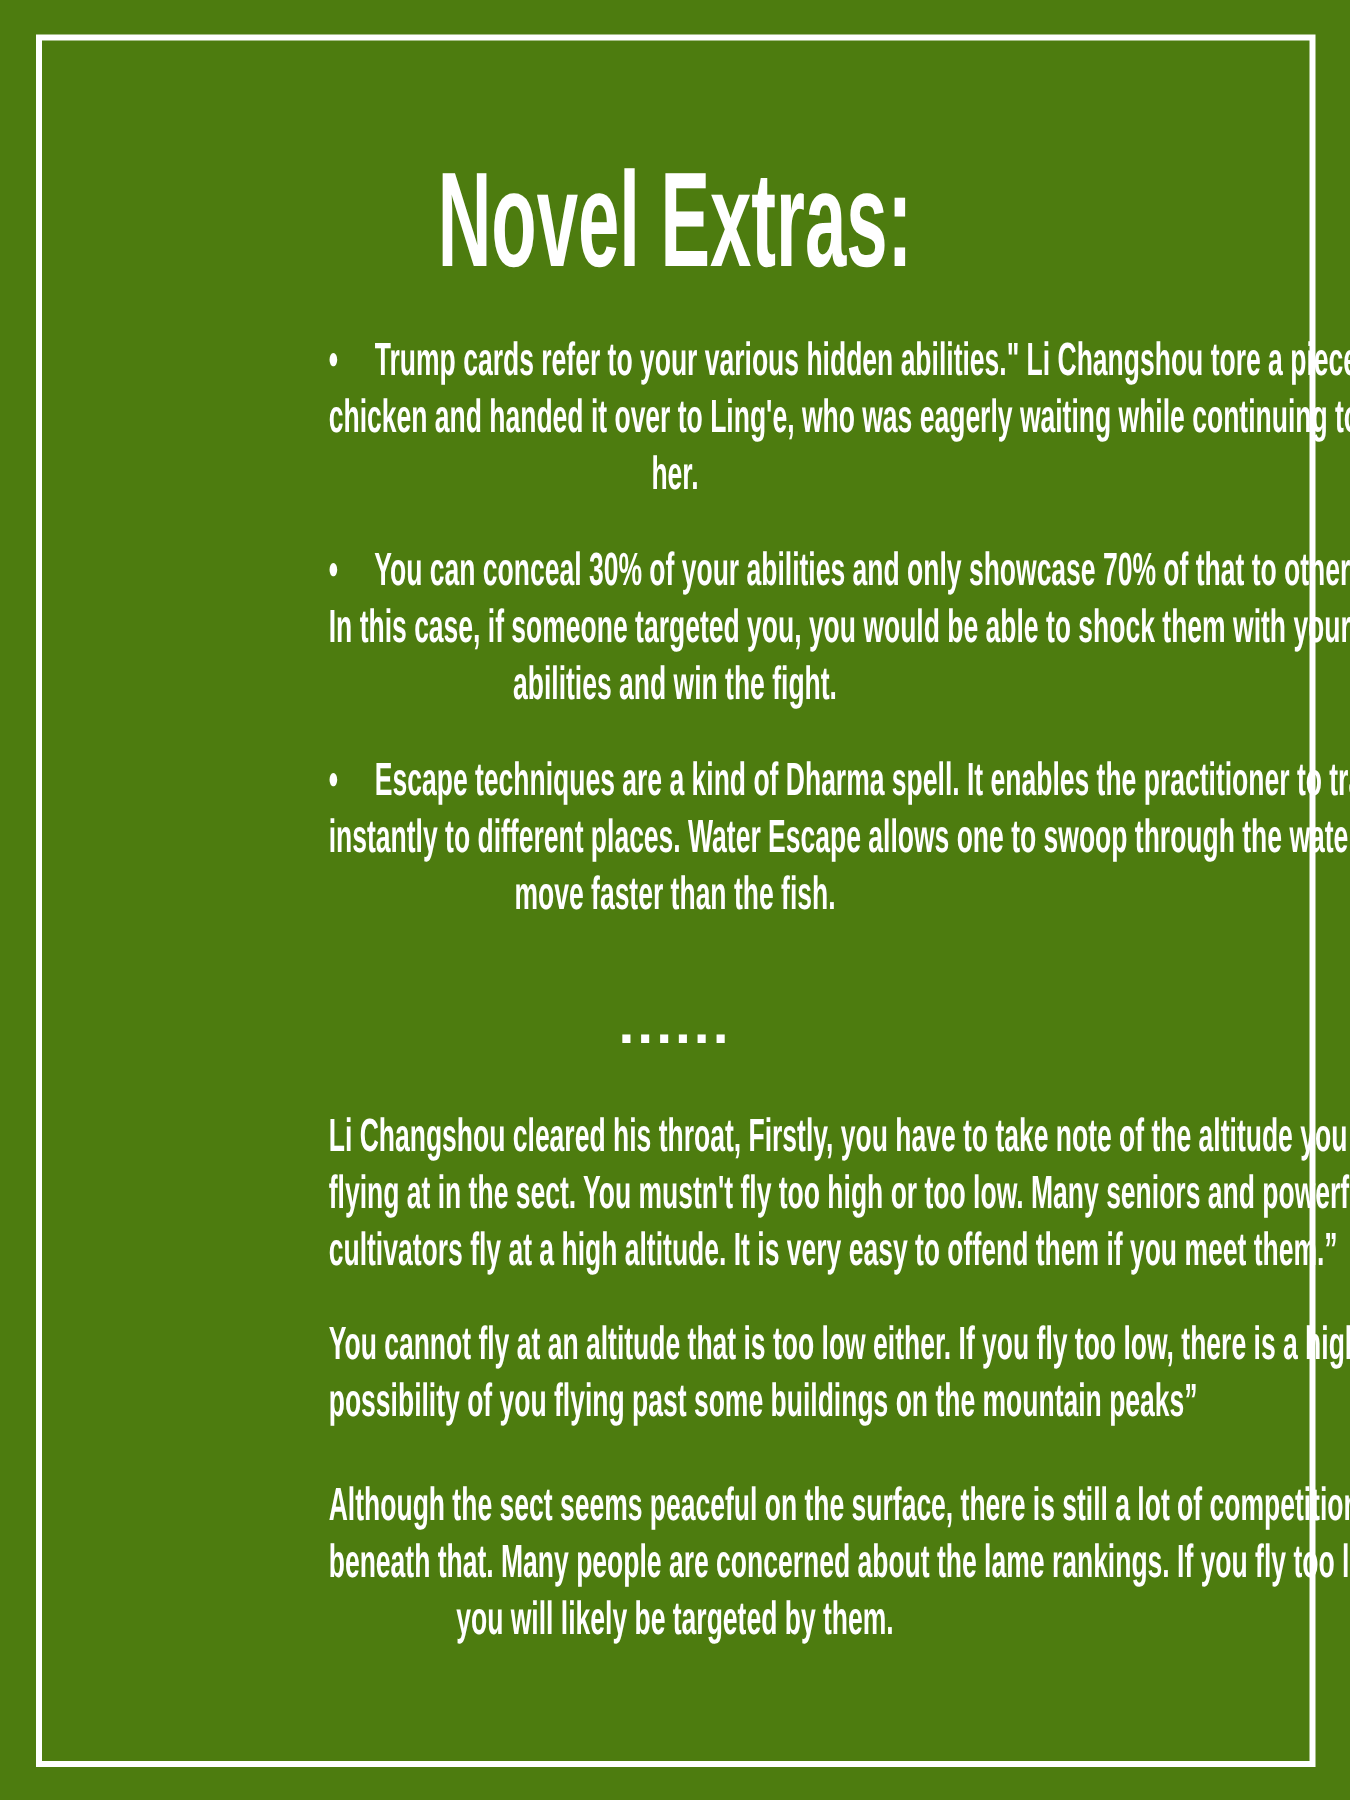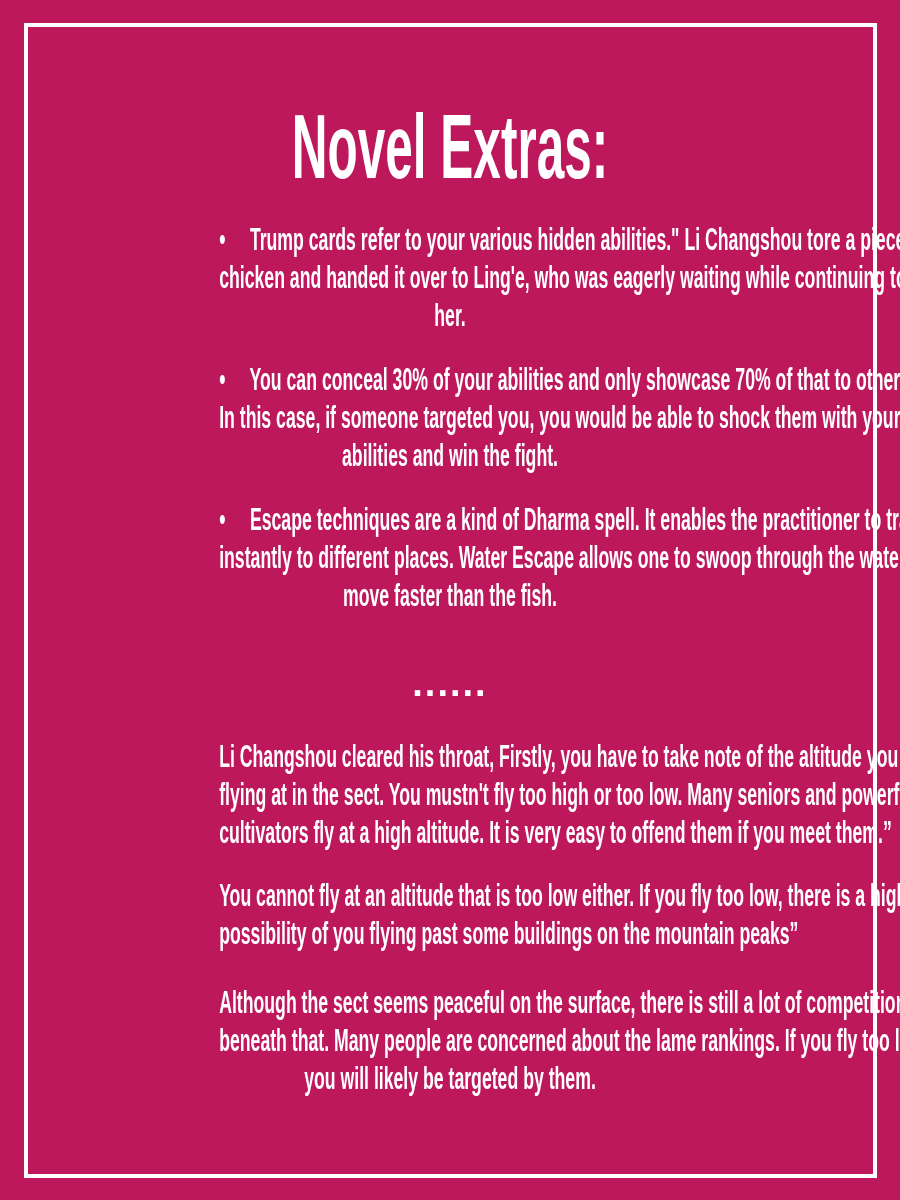--- a/index.html
+++ b/index.html
@@ -7,21 +7,21 @@
     padding: 0;
     width: 900px;
     height: 1200px;
     background: #000000;
     overflow: hidden;
   }
   .page {
     position: relative;
     width: 900px;
     height: 1200px;
-    background: #be185d;
+    background: #4d7c0f;
     color: #ffffff;
     font-family: "Liberation Sans", "DejaVu Sans", sans-serif;
     font-weight: 700;
   }
   .frame {
     position: absolute;
     left: 24px;
     top: 23px;
     width: 845px;
     height: 1147px;

